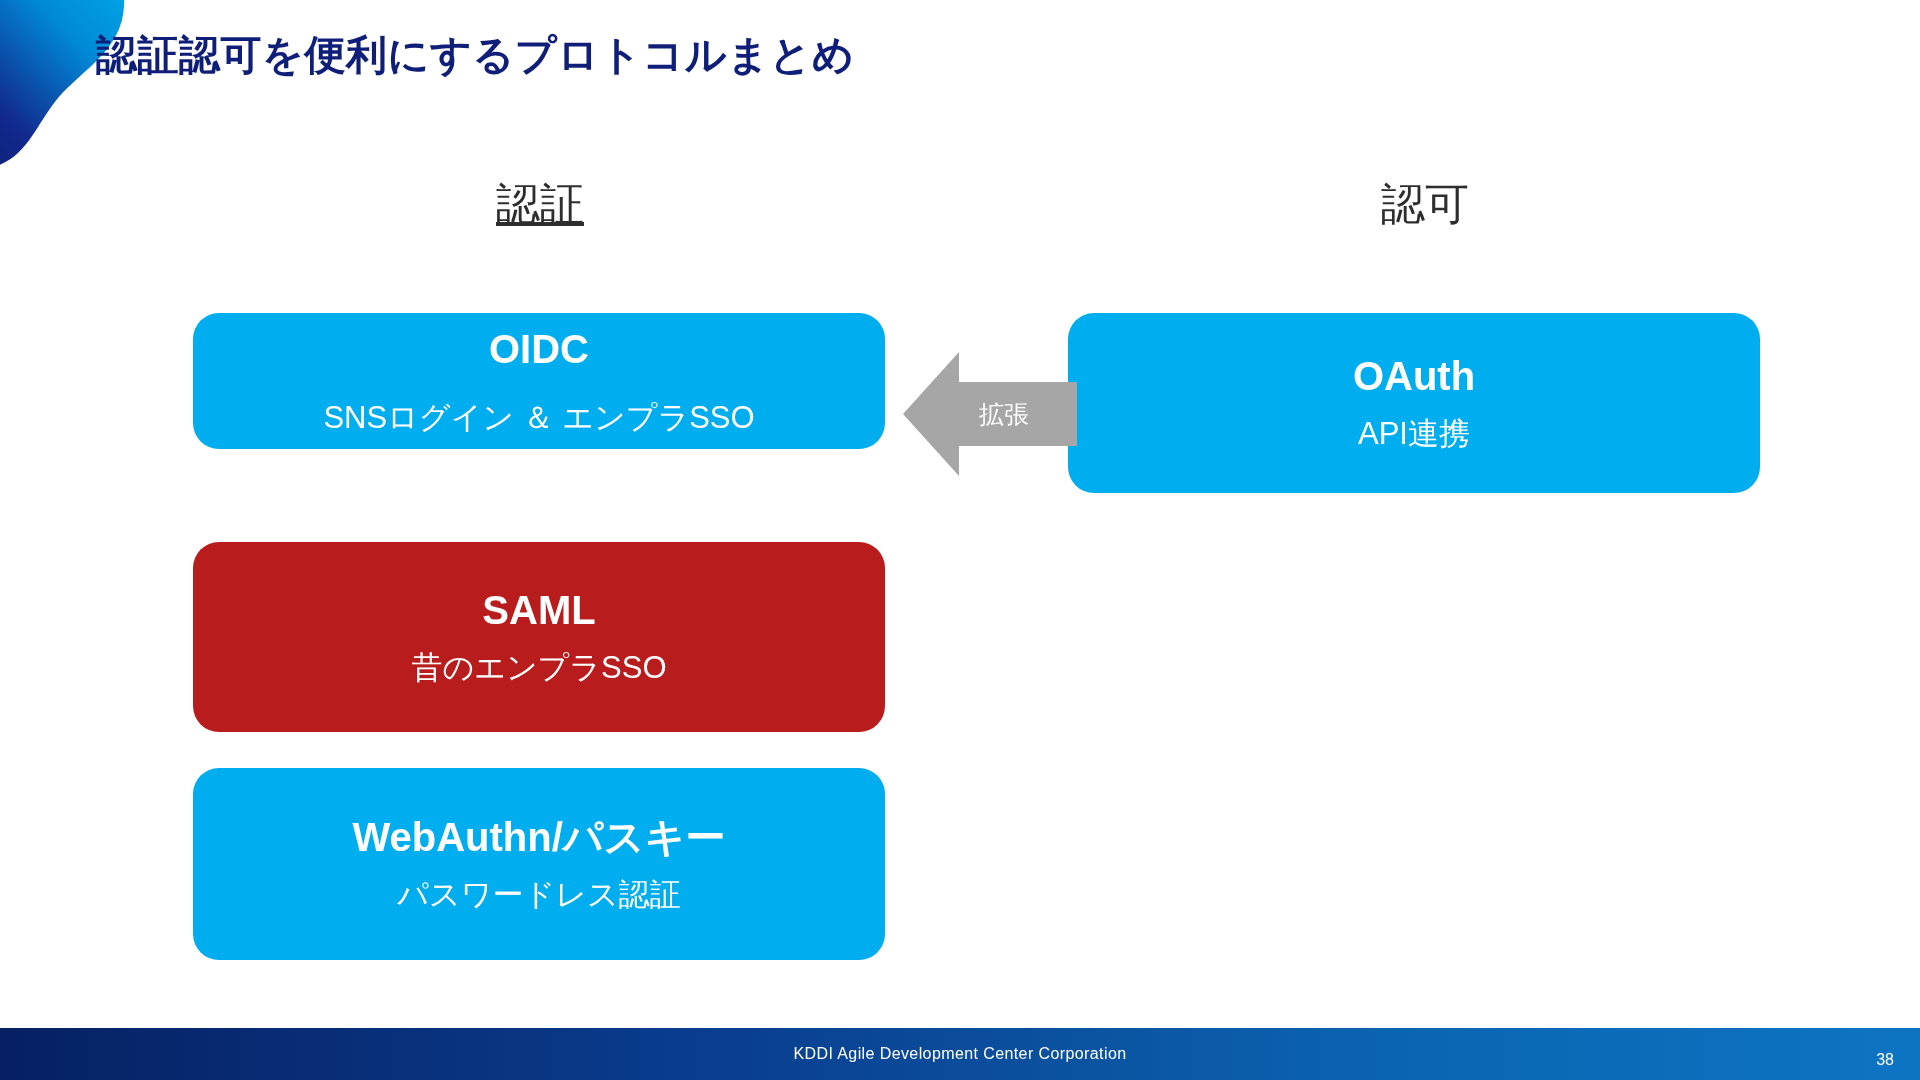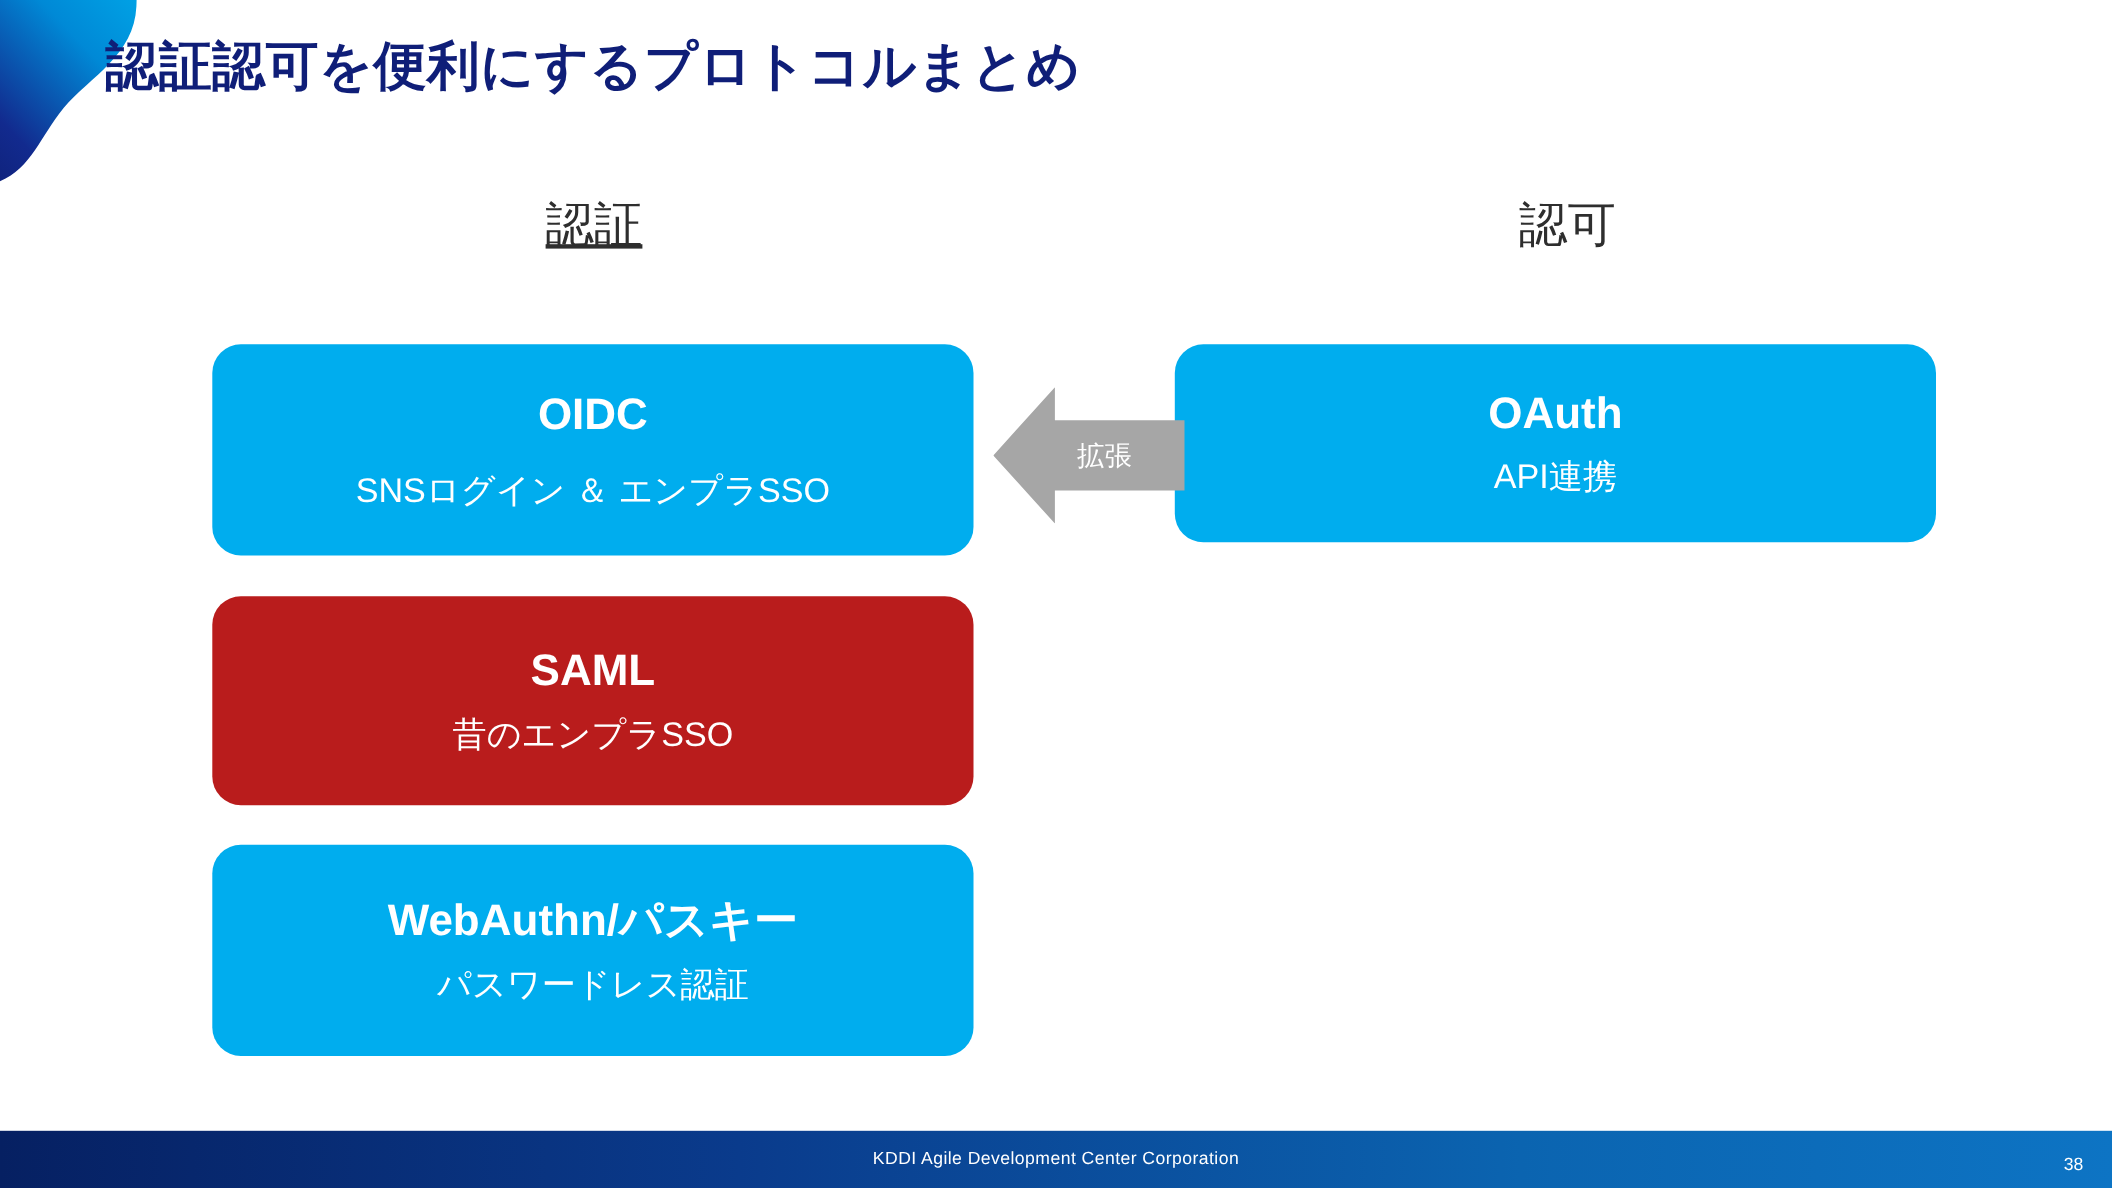--- a/index.html
+++ b/index.html
@@ -31,21 +31,21 @@
     height: 205px;
     overflow: visible;
     pointer-events: none;
   }
 
   
   .slide-title {
     position: absolute;
     left: 96px;
     top: 28px;
-    font-size: 48px;
+    font-size: 41px;
     font-weight: bold;
     color: #0f1e78;
     letter-spacing: 0.5px;
     white-space: nowrap;
   }
 
   
   .col-heading {
     position: absolute;
     font-size: 44px;
@@ -78,21 +78,21 @@
     font-size: 31px;
     font-weight: 400;
     line-height: 1.15;
     margin-top: 18px;
     white-space: nowrap;
   }
 
   .pbox.blue { background: #00ADEE; }
   .pbox.gray { background: #b91c1c; }
 
-  #box-oidc      { left: 193px;  top: 313px; width: 692px; height: 192px; gap: 11px; }
+  #box-oidc      { left: 193px;  top: 313px; width: 692px; height: 136px; gap: 11px; }
   #box-saml      { left: 193px;  top: 542px; width: 692px; height: 190px; }
   #box-webauthn  { left: 193px;  top: 768px; width: 692px; height: 192px; text-align: right; }
   #box-oauth     { left: 1068px; top: 313px; width: 692px; height: 180px; }
 
   
   .arrow-wrap {
     position: absolute;
     left: 903px;
     top: 352px;
     width: 174px;

